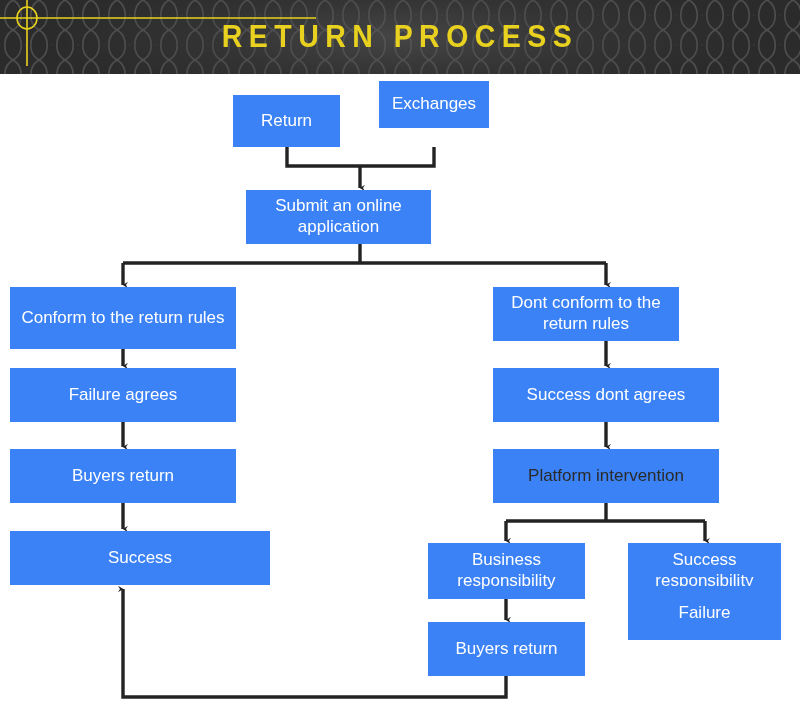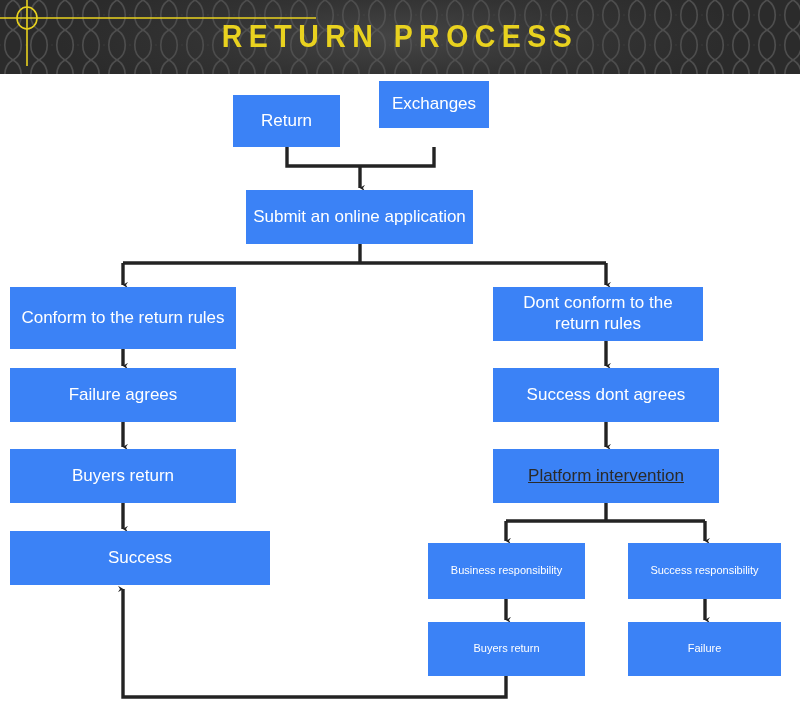--- a/index.html
+++ b/index.html
@@ -65,22 +65,22 @@
     color: #ffffff;
     display: flex;
     align-items: center;
     justify-content: center;
     text-align: center;
     font-size: 17px;
     line-height: 1.22;
     box-sizing: border-box;
     padding: 3px 6px;
   }
-  .node.dark-text { color: #2a2a2a; text-decoration: underline; }
-  .node.small { font-size: 11px; text-align: center; }
+  .node.dark-text { color: #2a2a2a; }
+  .node.small { font-size: 17px; text-align: center; }
 
   
   #connectors {
     position: absolute;
     left: 0; top: 0;
     width: 800px; height: 709px;
     pointer-events: none;
   }
 </style>
 </head>
@@ -144,35 +144,35 @@
     <path d="M705 599 L705 620" marker-end="url(#arrow)"></path>
 
     <path d="M506 676 L506 697 L123 697 L123 589" marker-end="url(#arrowup)"></path>
   </g>
 </svg>
 
 <div class="node" style="left:233px; top:95px; width:107px; height:52px;">Return</div>
 
 <div class="node" style="left:379px; top:81px; width:110px; height:47px;">Exchanges</div>
 
-<div class="node" style="left:246px; top:190px; width:227px; height:54px;">Submit an online application</div>
+<div class="node" style="left:246px; top:190px; width:185px; height:54px;">Submit an online application</div>
 
 <div class="node" style="left:10px; top:287px; width:226px; height:62px;">Conform to the return rules</div>
 
 <div class="node" style="left:10px; top:368px; width:226px; height:54px;">Failure agrees</div>
 
 <div class="node" style="left:10px; top:449px; width:226px; height:54px;">Buyers return</div>
 
 <div class="node" style="left:10px; top:531px; width:260px; height:54px;">Success</div>
 
-<div class="node" style="left:493px; top:287px; width:210px; height:54px;">Dont conform to the return rules</div>
+<div class="node" style="left:493px; top:287px; width:186px; height:54px;">Dont conform to the return rules</div>
 
 <div class="node" style="left:493px; top:368px; width:226px; height:54px;">Success dont agrees</div>
 
 <div class="node dark-text" style="left:493px; top:449px; width:226px; height:54px;">Platform intervention</div>
 
 <div class="node small" style="left:428px; top:543px; width:157px; height:56px;">Business responsibility</div>
 
 <div class="node small" style="left:628px; top:543px; width:153px; height:56px;">Success responsibility</div>
 
 <div class="node small" style="left:428px; top:622px; width:157px; height:54px;">Buyers return</div>
 
-<div class="node small" style="left:628px; top:622px; width:153px; height:54px;">Failure</div>
+<div class="node small" style="left:628px; top:586px; width:153px; height:54px;">Failure</div>
 
 </body></html>

